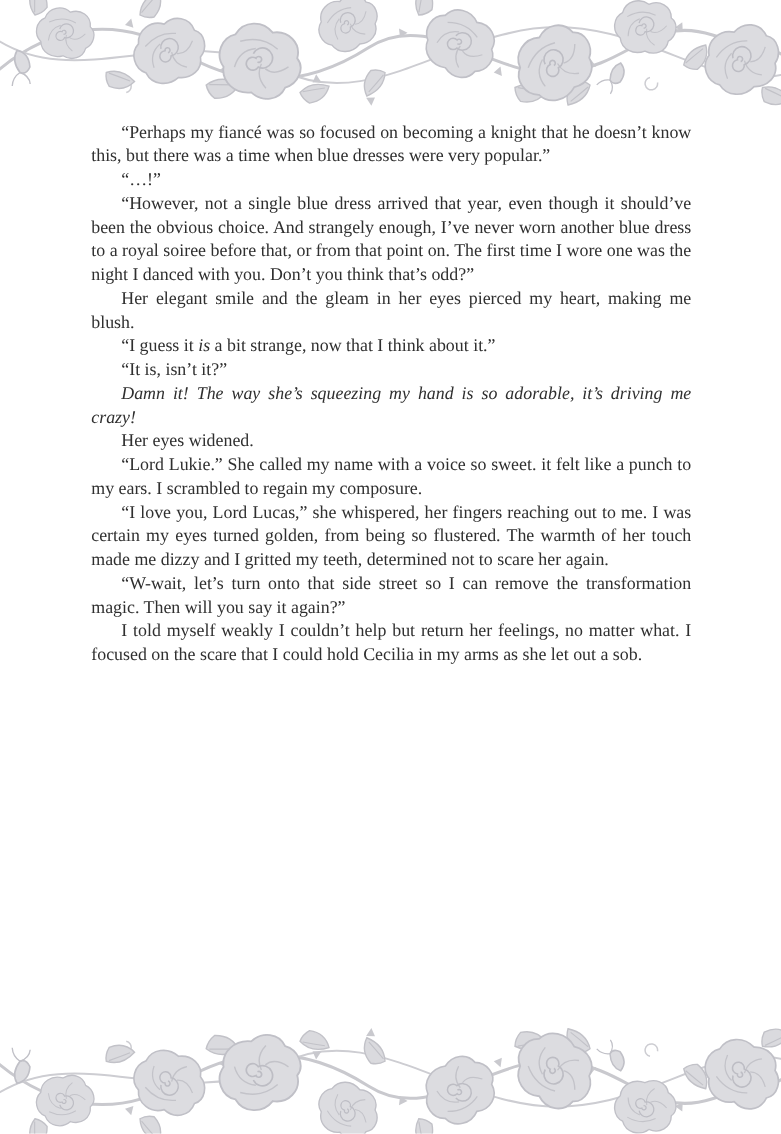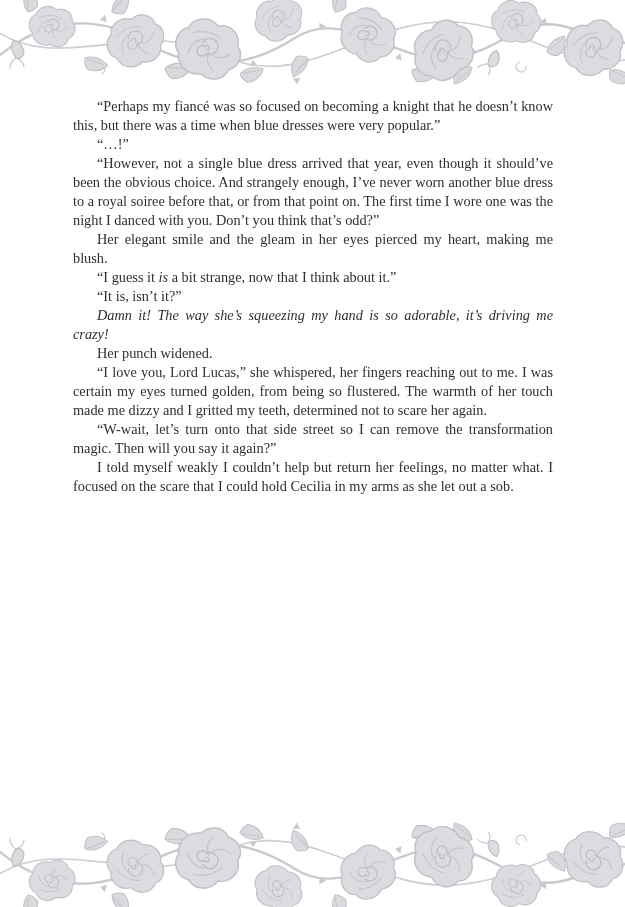--- a/index.html
+++ b/index.html
@@ -106,21 +106,22 @@
   </svg>
 
   <div class="text-block">
       <p><span>“Perhaps my fiancé was so focused on becoming a knight that he doesn’t know this, but there was a time when blue dresses were very popular.”</span></p>
       <p><span>“…!”</span></p>
       <p><span>“However, not a single blue dress arrived that year, even though it should’ve been the obvious choice. And strangely enough, I’ve never worn another blue dress to a royal soiree before that, or from that point on. The first time I wore one was the night I danced with you. Don’t you think that’s odd?”</span></p>
       <p><span>Her elegant smile and the gleam in her eyes pierced my heart, making me blush.</span></p>
       <p><span>“I guess it </span><em>is</em><span> a bit strange, now that I think about it.”</span></p>
       <p><span>“It is, isn’t it?”</span></p>
       <p><em>Damn it! The way she’s squeezing my hand is so adorable, it’s driving me crazy!</em></p>
-      <p><span>Her punch widened.</span></p>
+      <p><span>Her eyes widened.</span></p>
+      <p><span>“Lord Lukie.” She called my name with a voice so sweet. it felt like a punch to my ears. I scrambled to regain my composure.</span></p>
       <p><span>“I love you, Lord Lucas,” she whispered, her fingers reaching out to me. I was certain my eyes turned golden, from being so flustered. The warmth of her touch made me dizzy and I gritted my teeth, determined not to scare her again.</span></p>
       <p><span>“W-wait, let’s turn onto that side street so I can remove the transformation magic. Then will you say it again?”</span></p>
       <p><span>I told myself weakly I couldn’t help but return her feelings, no matter what. I focused on the scare that I could hold Cecilia in my arms as she let out a sob.</span></p>
     </div>
 
   <svg class="border border-bottom" viewBox="0 0 625 86">
     <use href="#vinePattern"></use>
   </svg>
 
 </div>

